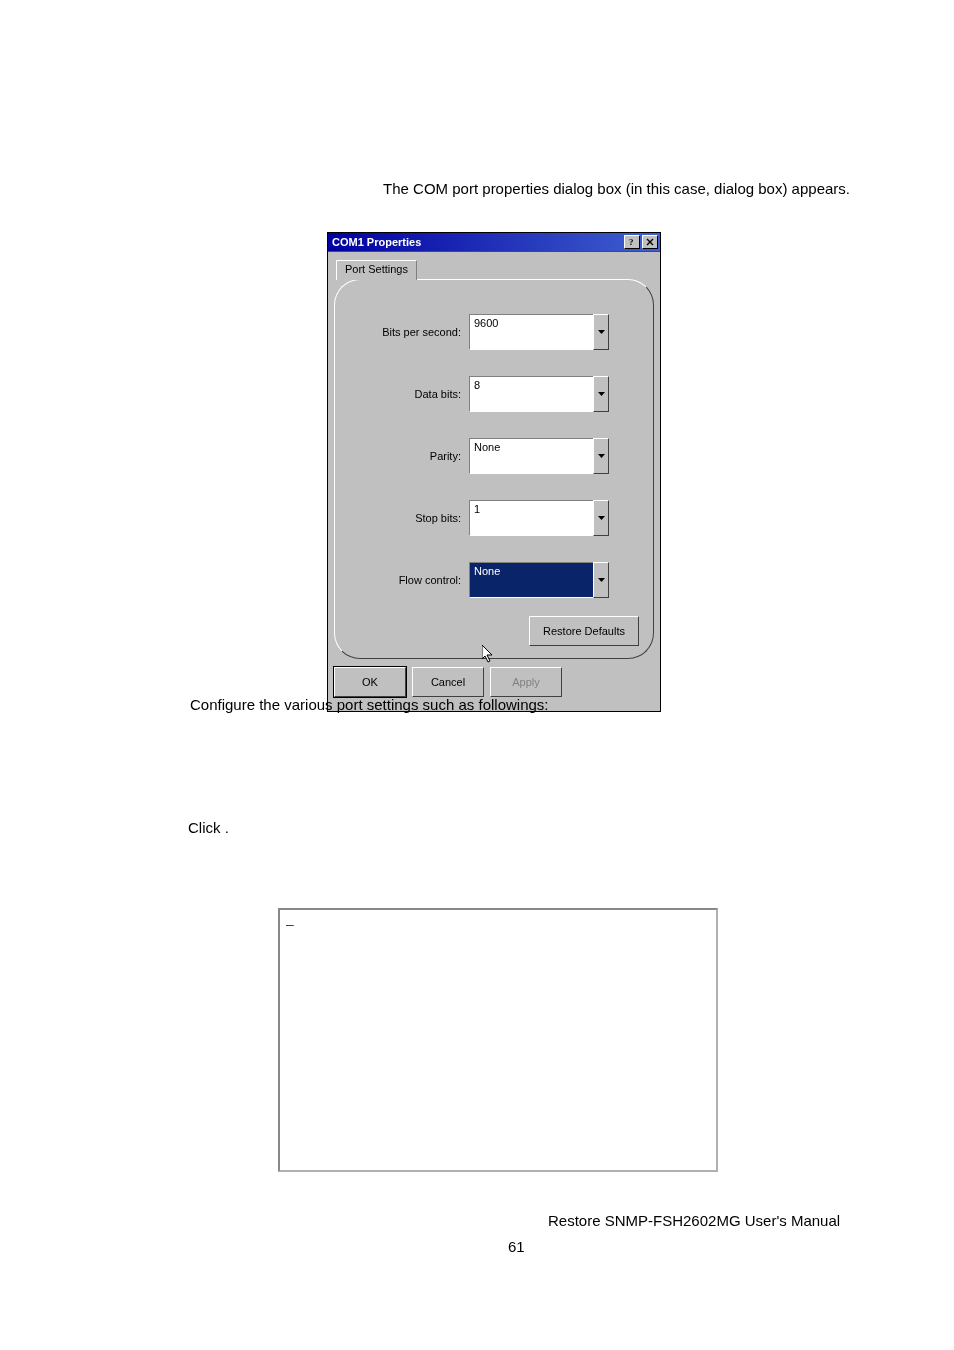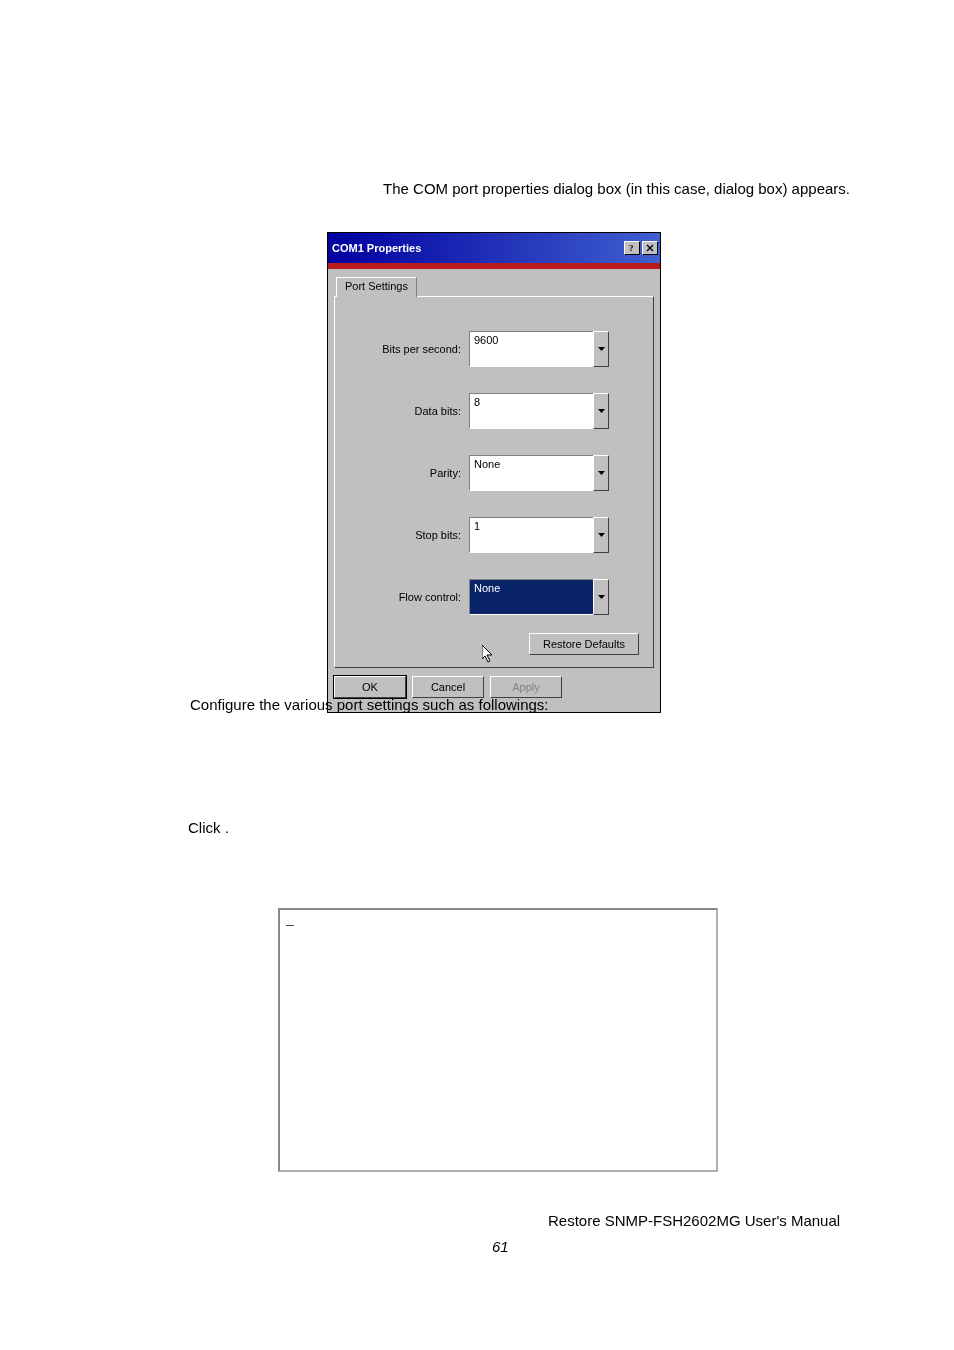--- a/index.html
+++ b/index.html
@@ -32,21 +32,21 @@
     top: 232px;
     width: 334px;
     border: 1px solid #000;
     background: #c0c0c0;
     font-family: Tahoma, "MS Sans Serif", Arial, sans-serif;
     font-size: 11px;
   }
   .titlebar {
     background: linear-gradient(to right, #0000a0, #4060d0);
     color: #fff;
-    height: 30px;
+    height: 18px;
     display: flex;
     align-items: center;
     padding: 0 2px 0 4px;
     font-weight: bold;
   }
   .titlebar .title-text { flex: 1; }
   .titlebar .tb-btn {
     width: 16px; height: 14px;
     background: #c0c0c0;
     border: 1px solid #000;
@@ -57,21 +57,21 @@
     color: #000;
     display: flex; align-items: center; justify-content: center;
     font-weight: bold;
     line-height: 1;
   }
   .tb-btn svg { display:block; }
 
   .dialog-body {
     background: #c0c0c0;
     padding: 6px 6px 8px 6px;
-    border-top: 6px solid #b91c1c;
+    border-top: 1px solid #b91c1c;
   }
   .tabstrip {
     height: 22px;
     position: relative;
   }
   .tab {
     position: absolute;
     top: 2px; left: 2px;
     height: 20px;
     padding: 2px 8px 0 8px;
@@ -83,20 +83,21 @@
     font-size: 11px;
   }
   .tabpanel {
     border-top: 1px solid #fff;
     border-left: 1px solid #fff;
     border-right: 1px solid #404040;
     border-bottom: 1px solid #404040;
     background: #c0c0c0;
     padding: 24px 14px 12px 14px;
     margin-top: -1px;
+    border-radius: 26px;
   }
   .row {
     display: flex;
     align-items: center;
     margin: 10px 0 26px 0;
   }
   .row .lbl {
     width: 120px;
     text-align: right;
     padding-right: 8px;
@@ -133,21 +134,21 @@
   }
   .combo .arrow svg { display:block; }
 
   .restore-row {
     display: flex;
     justify-content: flex-end;
     margin-top: 6px;
   }
   .win-btn {
     min-width: 72px;
-    height: 22px;
+    height: 30px;
     background: #c0c0c0;
     border-top: 1px solid #fff;
     border-left: 1px solid #fff;
     border-right: 1px solid #404040;
     border-bottom: 1px solid #404040;
     font-size: 11px;
     padding: 0 10px;
     display: inline-flex;
     align-items: center;
     justify-content: center;
@@ -195,24 +196,23 @@
   }
 
   .footer-right {
     position: absolute;
     left: 548px;
     top: 1212px;
     font-size: 15px;
   }
   .footer-page {
     position: absolute;
-    left: 492px;
+    left: 508px;
     top: 1238px;
     font-size: 15px;
-    font-style: italic;
   }
 </style>
 </head>
 <body>
 
 <div class="page">
   <p class="body-text">The COM port properties dialog box (in this case,                                 dialog box) appears.</p>
 </div>
 
 <div class="dialog">

